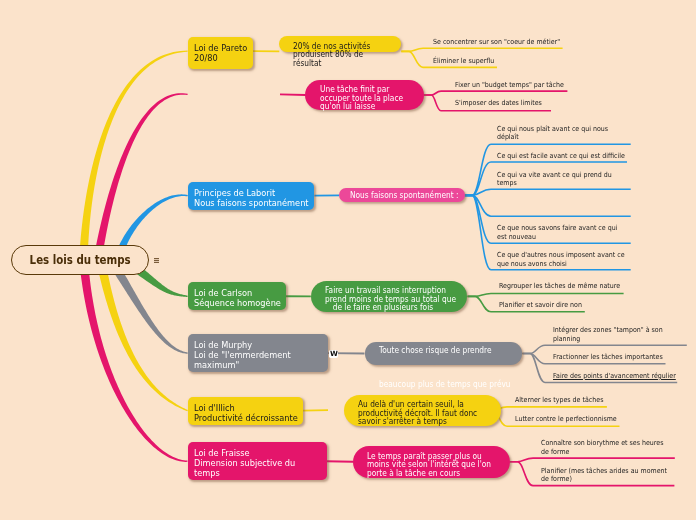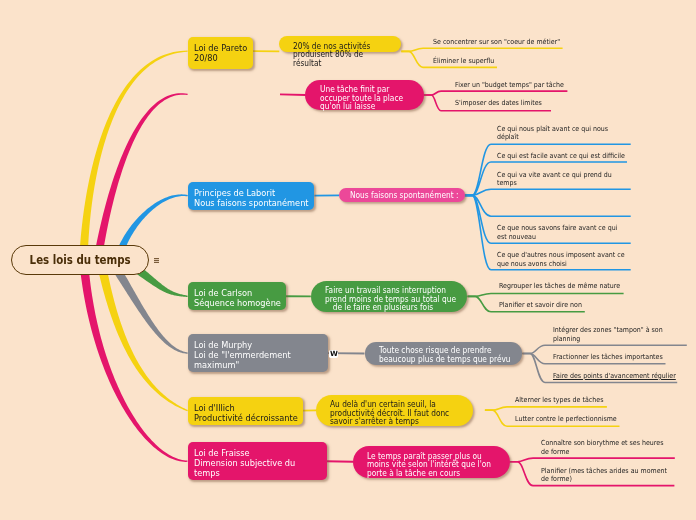--- a/index.html
+++ b/index.html
@@ -83,27 +83,27 @@
     <div class="leaf" style="left: 496.6px; top: 124.5px;"><div>Ce qui nous plaît avant ce qui nous</div><div>déplaît</div></div>
     <div class="leaf" style="left: 496.6px; top: 151.8px;"><div>Ce qui est facile avant ce qui est difficile</div></div>
     <div class="leaf" style="left: 496.6px; top: 170.5px;"><div>Ce qui va vite avant ce qui prend du</div><div>temps</div></div>
     <div class="leaf" style="left: 496.6px; top: 224.4px;"><div>Ce que nous savons faire avant ce qui</div><div>est nouveau</div></div>
     <div class="leaf" style="left: 496.6px; top: 251.4px;"><div>Ce que d'autres nous imposent avant ce</div><div>que nous avons choisi</div></div>
     <div class="node lvl1" style="left: 187.6px; top: 282.3px; width: 98.1px; height: 28px; background: rgb(71, 155, 66); color: rgb(255, 255, 255); border-radius: 5px; padding: 6.2px 6px;"><span>Loi de Carlson</span><span>Séquence homogène</span></div>
     <div class="node lvl2" style="left: 310.8px; top: 280.7px; width: 156.7px; height: 31.3px; background: rgb(71, 155, 66); color: rgb(255, 255, 255); border-radius: 15.65px; padding: 5.8px 14px; text-align: center;"><span>Faire un travail sans interruption</span><span>prend moins de temps au total que</span><span>de le faire en plusieurs fois</span></div>
     <div class="leaf" style="left: 499.1px; top: 282.4px;"><div>Regrouper les tâches de même nature</div></div>
     <div class="leaf" style="left: 499.1px; top: 301.1px;"><div>Planifier et savoir dire non</div></div>
     <div class="node lvl1" style="left: 187.7px; top: 334.4px; width: 140px; height: 37.4px; background: rgb(131, 134, 142); color: rgb(255, 255, 255); border-radius: 5px; padding: 5.6px 6px;"><span>Loi de Murphy</span><span>Loi de "l'emmerdement</span><span>maximum"</span></div>
-    <div class="node lvl2" style="left: 364.5px; top: 342.4px; width: 157.9px; height: 22.2px; background: rgb(131, 134, 142); color: rgb(255, 255, 255); border-radius: 11.1px; padding: 4px 14.4px;"><span>Toute chose risque de prendre</span><span>beaucoup plus de temps que prévu</span></div>
+    <div class="node lvl2" style="left: 364.5px; top: 342.4px; width: 157.9px; height: 22.2px; background: rgb(131, 134, 142); color: rgb(255, 255, 255); border-radius: 11.1px; padding: 4px 14.4px; gap: 25px;"><span>Toute chose risque de prendre</span><span>beaucoup plus de temps que prévu</span></div>
     <div class="wicon" style="left: 329.4px; top: 350px; width: 8.5px; height: 7.9px;">W</div>
     <div class="leaf" style="left: 553px; top: 326px;"><div>Intégrer des zones "tampon" à son</div><div>planning</div></div>
     <div class="leaf" style="left: 553px; top: 353.3px;"><div>Fractionner les tâches importantes</div></div>
     <div class="leaf" style="left: 553px; top: 371.9px; text-decoration: underline;"><div>Faire des points d'avancement régulier</div></div>
     <div class="node lvl1" style="left: 187.6px; top: 396.6px; width: 115.1px; height: 28px; background: rgb(245, 210, 17); color: rgb(26, 26, 26); border-radius: 5px; padding: 6.2px 6px;"><span>Loi d'Illich</span><span>Productivité décroissante</span></div>
-    <div class="node lvl2" style="left: 316px; top: 394.5px; width: 156.9px; height: 31.3px; background: rgb(245, 210, 17); color: rgb(26, 26, 26); border-radius: 15.65px; padding: 5.8px 14.2px;"><span>Au delà d'un certain seuil, la</span><span>productivité décroît. Il faut donc</span><span>savoir s'arrêter à temps</span></div>
+    <div class="node lvl2" style="left: 344px; top: 394.5px; width: 156.9px; height: 31.3px; background: rgb(245, 210, 17); color: rgb(26, 26, 26); border-radius: 15.65px; padding: 5.8px 14.2px;"><span>Au delà d'un certain seuil, la</span><span>productivité décroît. Il faut donc</span><span>savoir s'arrêter à temps</span></div>
     <div class="leaf" style="left: 514.9px; top: 395.9px;"><div>Alterner les types de tâches</div></div>
     <div class="leaf" style="left: 514.9px; top: 415.4px;"><div>Lutter contre le perfectionnisme</div></div>
     <div class="node lvl1" style="left: 187.5px; top: 442.1px; width: 139.1px; height: 38.2px; background: rgb(228, 21, 107); color: rgb(255, 255, 255); border-radius: 5px; padding: 5.6px 6px;"><span>Loi de Fraisse</span><span>Dimension subjective du</span><span>temps</span></div>
     <div class="node lvl2" style="left: 353.1px; top: 445.7px; width: 156.8px; height: 32.1px; background: rgb(228, 21, 107); color: rgb(255, 255, 255); border-radius: 16.05px; padding: 6.2px 14.3px;"><span>Le temps paraît passer plus ou</span><span>moins vite selon l'intérêt que l'on</span><span>porte à la tâche en cours</span></div>
     <div class="leaf" style="left: 540.6px; top: 439.3px;"><div>Connaître son biorythme et ses heures</div><div>de forme</div></div>
     <div class="leaf" style="left: 540.6px; top: 466.6px;"><div>Planifier (mes tâches arides au moment</div><div>de forme)</div></div>
     <div class="node" id="root-node" style="left: 10.8px; top: 245.2px; width: 138.4px; height: 29.4px; border-color: rgb(90, 58, 10); color: rgb(74, 46, 8); background: rgb(251, 227, 203);">
     <span>Les lois du temps</span>
   </div>
     <svg id="menu-icon" width="5.4" height="5.2" viewBox="0 0 5.4 5.2" xmlns="http://www.w3.org/2000/svg" style="left: 153.9px; top: 257.8px;">

